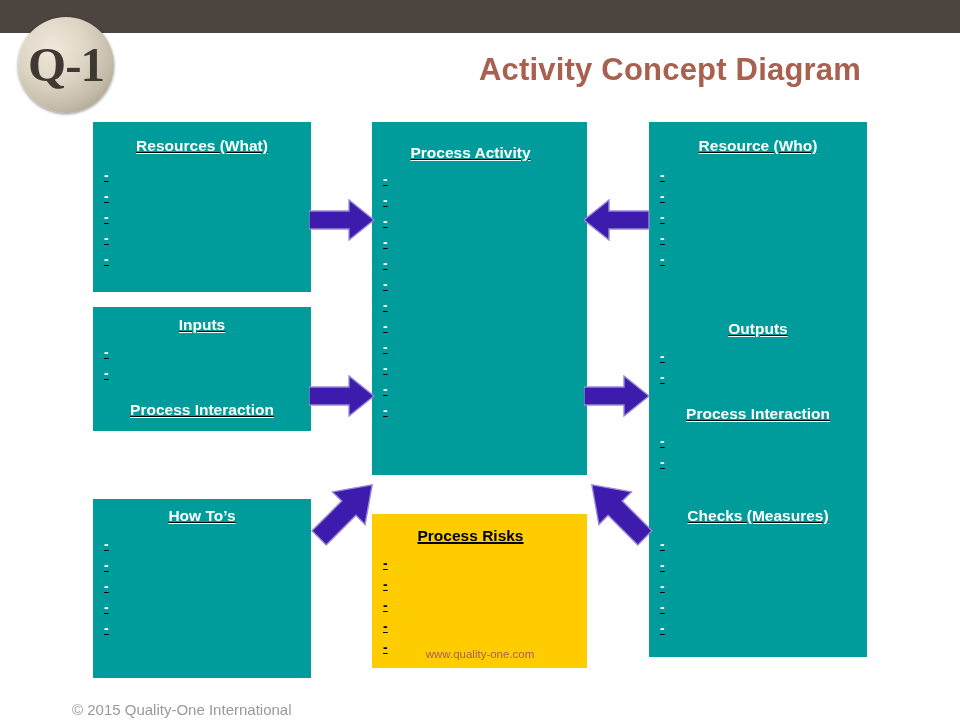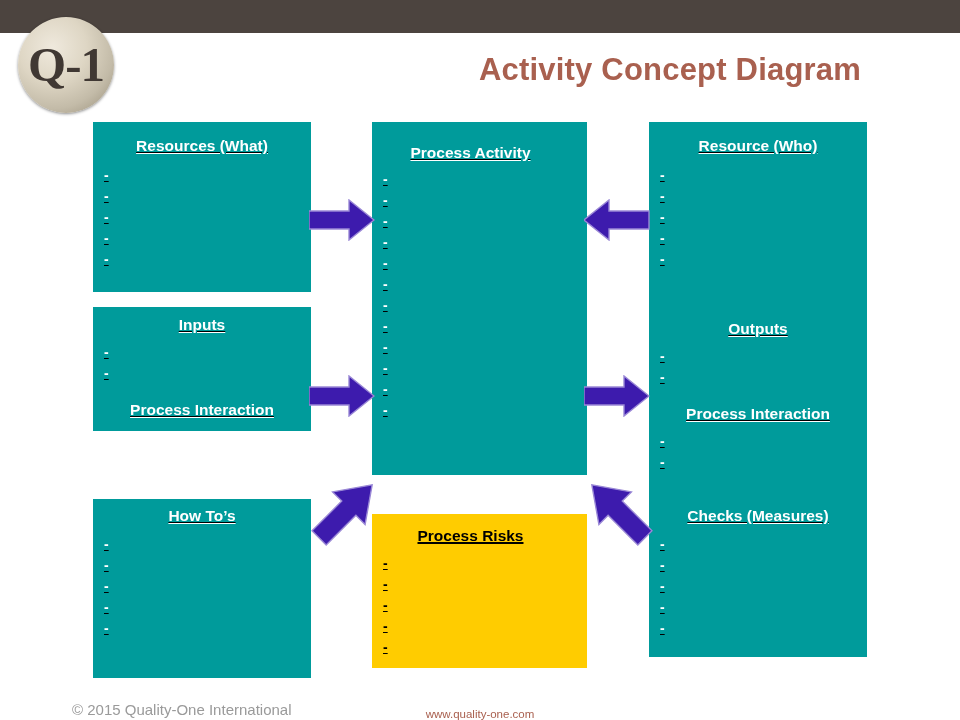--- a/index.html
+++ b/index.html
@@ -112,21 +112,21 @@
   
   .arrow {
     position: absolute;
     pointer-events: none;
   }
 
   
   .footer-url {
     position: absolute;
     left: 330px;
-    top: 708px;
+    top: 648px;
     width: 300px;
     text-align: center;
     font-size: 11.5px;
     color: #a9604f;
     white-space: nowrap;
   }
   .footer-copy {
     position: absolute;
     left: 72px;
     top: 701px;

